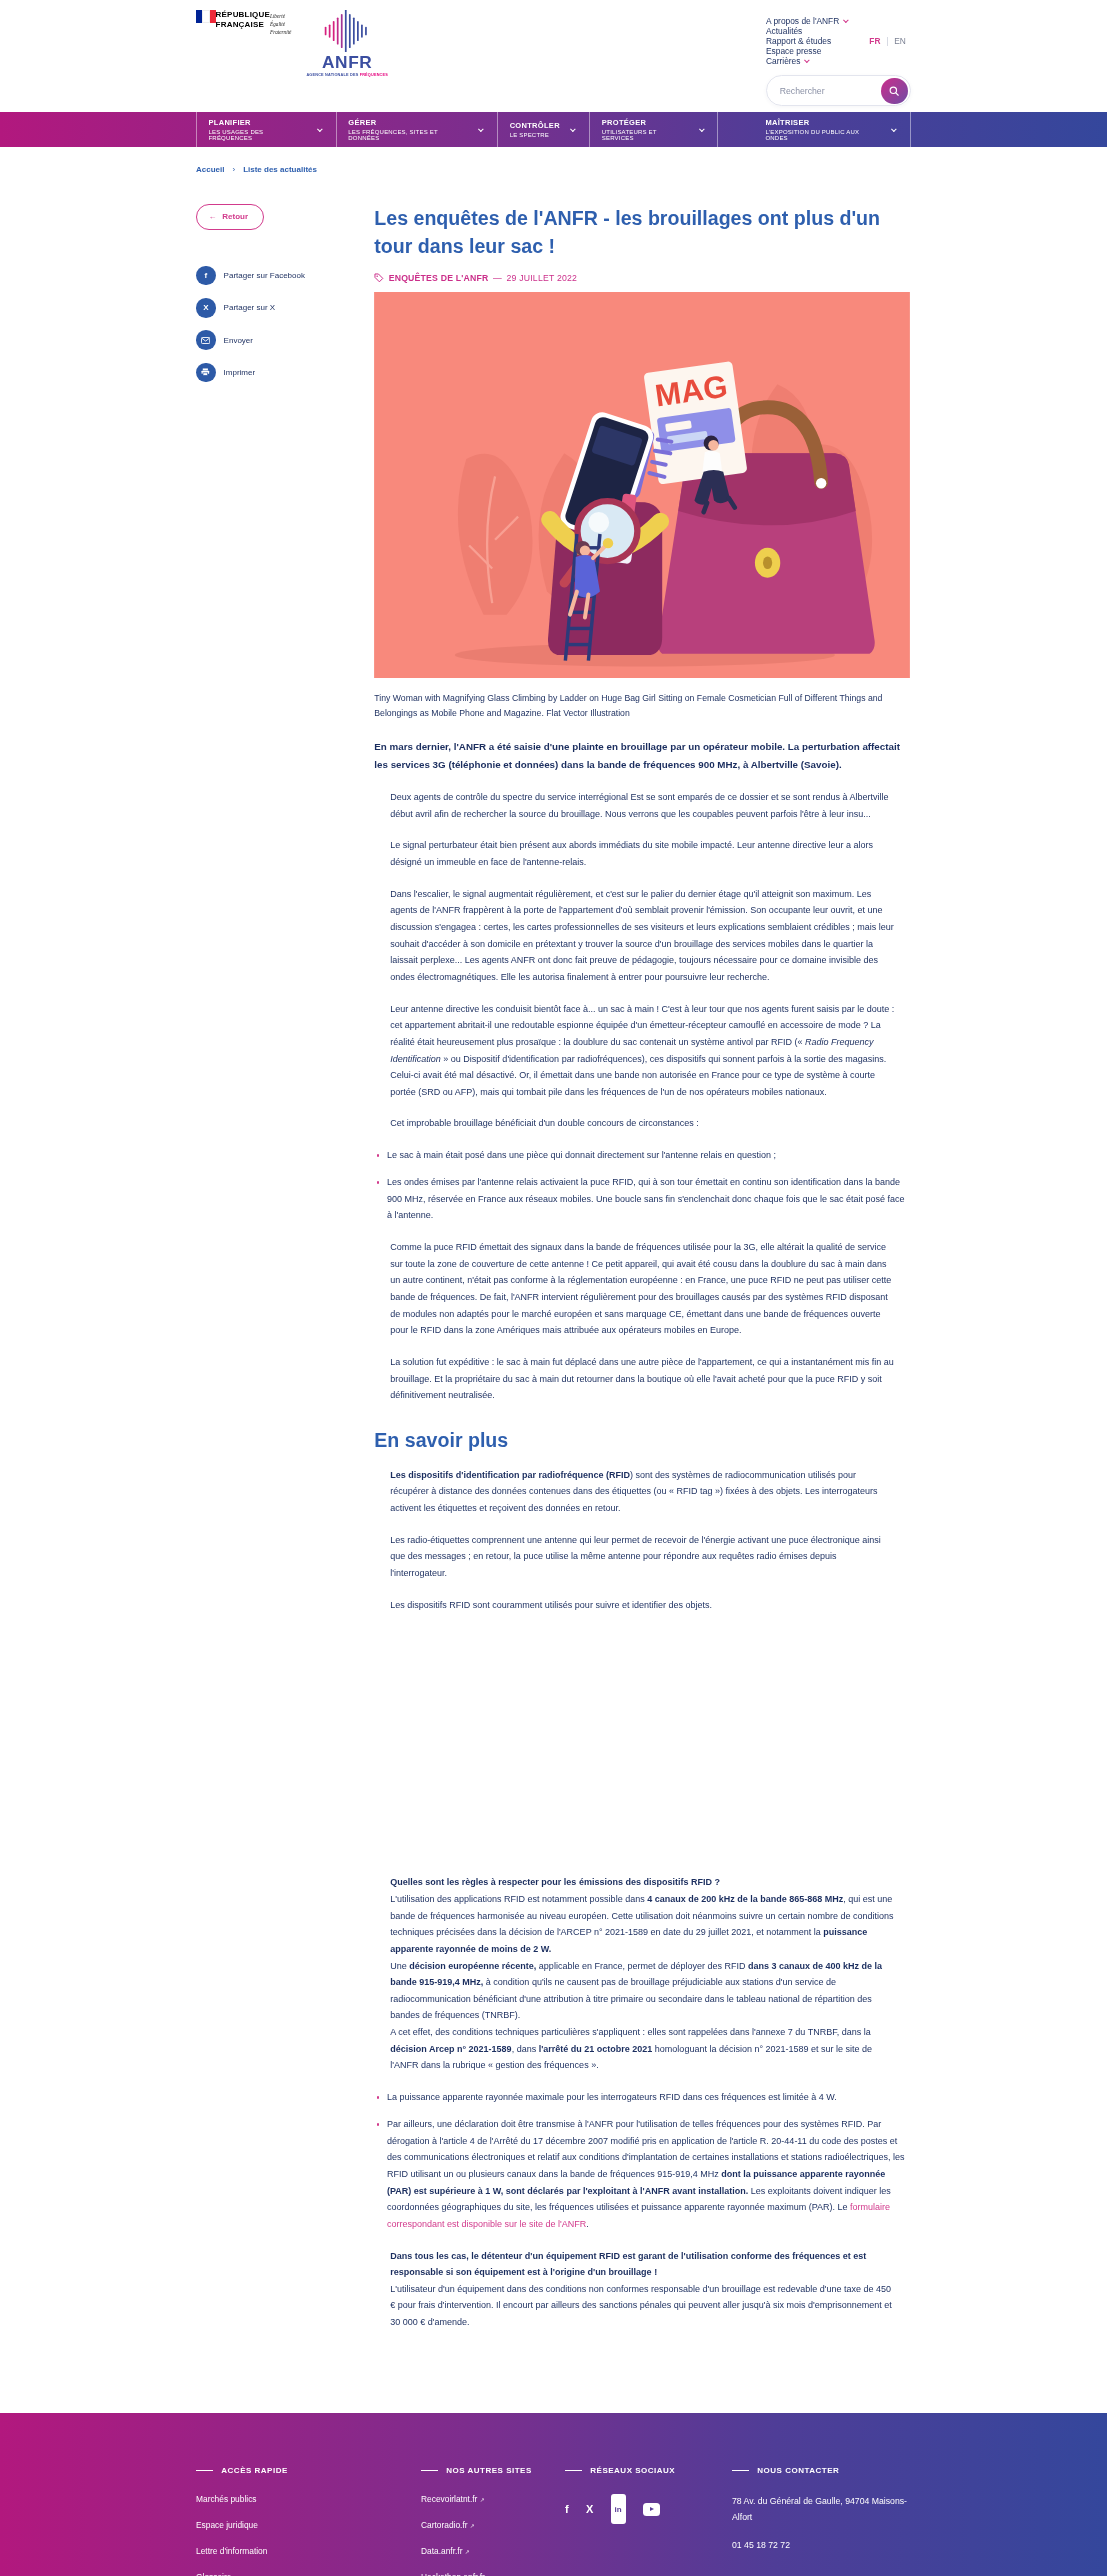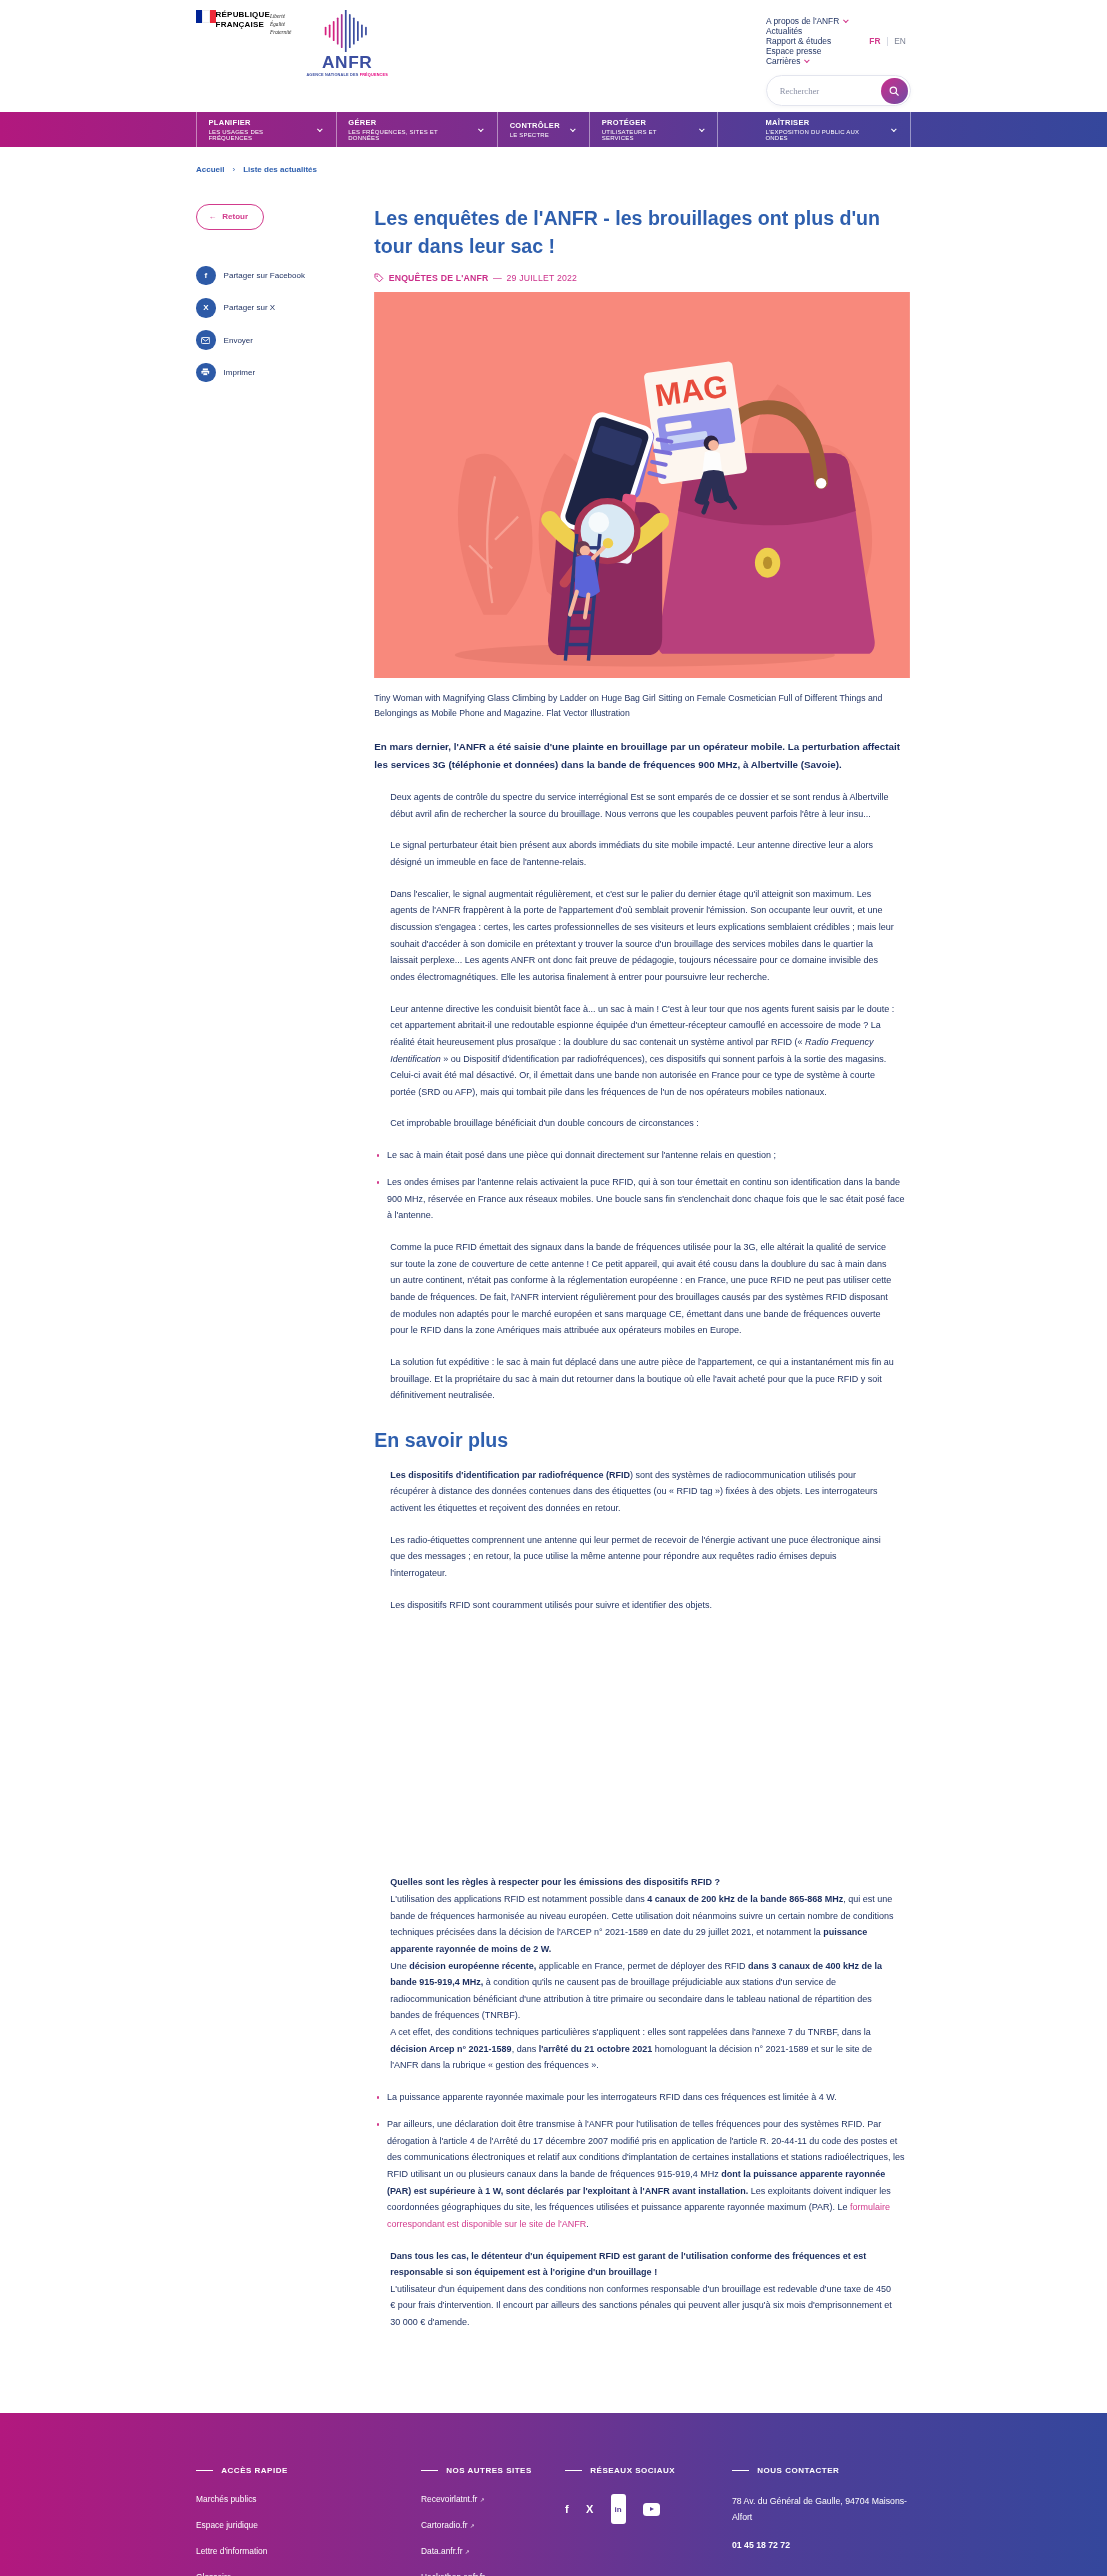--- a/index.html
+++ b/index.html
@@ -28,21 +28,21 @@
   .top-link { font-size:8.4px; color:#1b2e5f; text-decoration:none; display:flex; align-items:center; gap:4px; cursor:pointer; }
   .chev { width:4px; height:4px; border-right:1.2px solid #d23a8c; border-bottom:1.2px solid #d23a8c; transform:rotate(45deg) translateY(-1.2px); display:inline-block; }
   .lang { display:flex; align-items:center; gap:5.8px; font-size:8.4px; }
   .lang .fr { color:#d23a8c; font-weight:bold; cursor:pointer; }
   .lang .sep { color:#c7cbd8; }
   .lang .en { color:#7c8294; cursor:pointer; }
   .search-pill { display:flex; align-items:center; justify-content:space-between;
     width:145px; height:31px; border:0.6px solid #e3e5ee; border-radius:16px;
     padding:2.3px 2.3px 2.3px 12.7px; box-shadow:0 1.2px 4.6px rgba(20,30,80,.04); }
   .search-pill input { border:none; outline:none; font-size:8.7px; color:#1b2e5f; width:87px;
-    font-family:Liberation Serif, serif; }
+    font-family:Liberation Sans, sans-serif; }
   .search-pill input::placeholder { color:#8a90a5; }
   .search-btn { width:26.5px; height:26.5px; border:none; border-radius:50%; cursor:pointer;
     background:linear-gradient(135deg,#cb2e8a,#6f4ba5); display:flex; align-items:center; justify-content:center; }
 
   
   .mainnav { background:linear-gradient(90deg,#b2187e 0%,#7d2d8d 42%,#4f3d97 70%,#34479c 100%); }
   .mainnav .shell { display:flex; align-items:stretch; }
   .mnav-item { display:flex; align-items:center; gap:10.4px; color:#fff; text-decoration:none; cursor:pointer;
     padding:6.3px 15px 6.3px 11.5px; border-left:0.6px solid rgba(255,255,255,.45); }
   .mnav-item:last-child { border-right:0.6px solid rgba(255,255,255,.45);padding-left:47px; }
@@ -93,21 +93,21 @@
   .fhead { display:flex; align-items:center; gap:8px; font-size:8px; font-weight:bold; letter-spacing:0.5px; margin-bottom:19.6px; }
   .fhead::before { content:""; width:17.3px; height:1.2px; background:#fff; display:inline-block; }
   .flink { display:block; color:#fff; text-decoration:none; font-size:8.4px; margin-bottom:16px; cursor:pointer; }
   .ext { font-size:5.8px; opacity:.85; margin-left:2.3px; }
   .social-row { display:flex; gap:17.3px; align-items:center; }
   .social-ic { color:#fff; text-decoration:none; font-size:11px; font-weight:bold; cursor:pointer; display:flex; align-items:center; justify-content:center; }
   .ic-in { width:15px; height:30px; border-radius:2.9px; background:#fff; color:#5a3d97; font-size:8px; }
   .ic-yt { width:17.3px; height:12.7px; border-radius:3.5px; background:#fff; }
   .ic-yt span { width:0; height:0; border-left:4.6px solid #5a3d97; border-top:2.9px solid transparent; border-bottom:2.9px solid transparent; }
   .addr { font-size:8.7px; line-height:1.75; }
-  .phone { font-size:8.7px; font-weight:bold; margin-top:15px; }
+  .phone { font-size:8.7px; font-weight:normal; margin-top:15px; }
 </style>
 </head>
 <body>
 
 <header class="site-header">
   <div class="shell">
     <div class="brand-zone">
       <div class="marianne">
         <div class="flag">
           <span style="background:#002395"></span>

